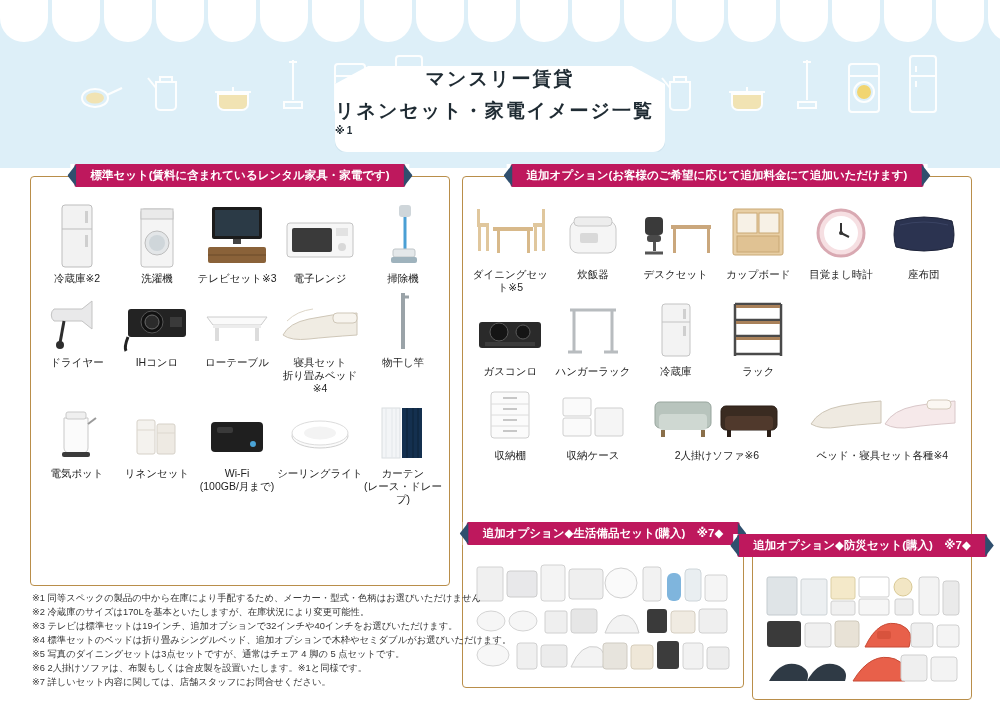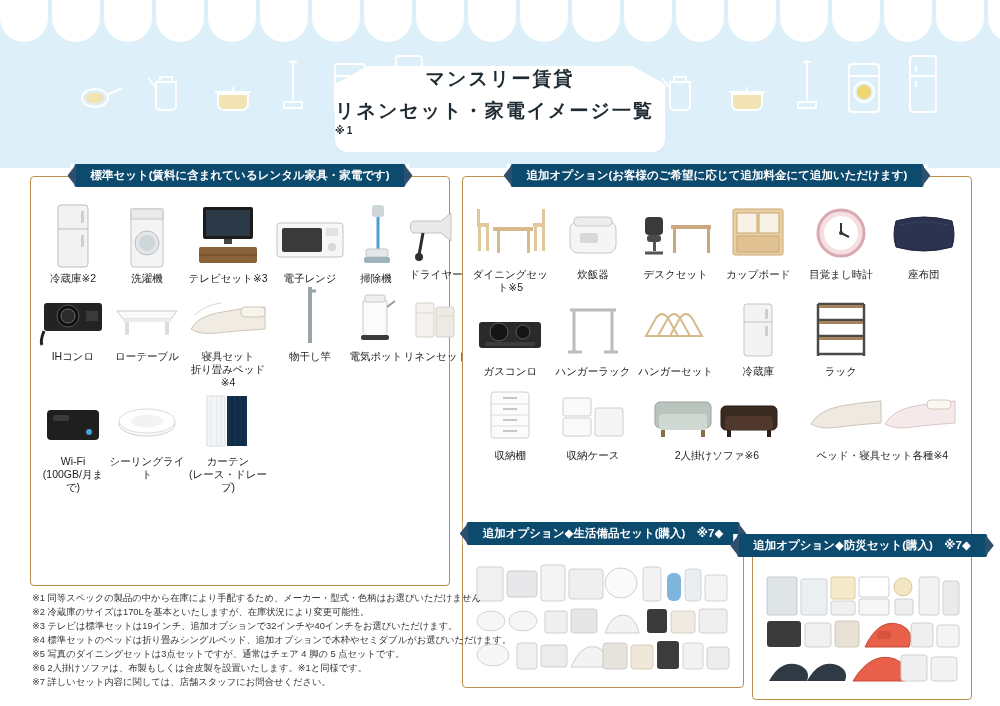--- a/index.html
+++ b/index.html
@@ -51,21 +51,21 @@
 
   
   .panel{
     position:absolute;border:1px solid #b98e4a;border-radius:4px;background:#fff;
   }
   .panel-title{
     position:absolute;top:-13px;left:50%;transform:translateX(-50%);
     background:#ffffff;padding:0 4px;
   }
   .ribbon{
-    display:inline-block;background:#0c4a6e;color:#fff;font-size:11.5px;font-weight:700;
+    display:inline-block;background:#be185d;color:#fff;font-size:11.5px;font-weight:700;
     padding:4px 16px;border-radius:2px;white-space:nowrap;position:relative;
   }
   .ribbon:before,.ribbon:after{
     content:"";position:absolute;top:0;width:9px;height:100%;background:#2f4f6e;
   }
   .ribbon:before{left:-7px;clip-path:polygon(100% 0,100% 100%,0 50%);}
   .ribbon:after{right:-7px;clip-path:polygon(0 0,0 100%,100% 50%);}
 
   
   #panel-standard{left:30px;top:176px;width:418px;height:408px;}
@@ -257,21 +257,21 @@
         <span>リネンセット・家電イメージ一覧</span><sup>※1</sup>
       </div>
     </div>
   </div>
 
   <div class="panel" id="panel-standard">
     <div class="panel-title">
       <span class="ribbon">標準セット(賃料に含まれているレンタル家具・家電です)</span>
     </div>
 
-    <div class="grid" style="grid-template-columns:repeat(6,1fr);">
+    <div class="grid" style="grid-template-columns:repeat(5,1fr);row-gap:6px;">
 
       <div class="cell">
         <div class="thumb">
           <svg width="52" height="66" viewBox="0 0 52 66">
               <rect x="11" y="2" width="30" height="62" rx="3" fill="#f2f2f2" stroke="#bdbdbd"></rect>
               <path d="M11 26 h30" stroke="#bdbdbd"></path>
               <rect x="34" y="8" width="3" height="12" fill="#cfcfcf"></rect>
               <rect x="34" y="32" width="3" height="12" fill="#cfcfcf"></rect>
             </svg>
         </div>
@@ -528,32 +528,20 @@
       </div>
       <div class="cell">
         <div class="thumb">
           <svg width="66" height="62" viewBox="0 0 66 62">
               <path d="M10 10 h46" stroke="#b8bcbf" stroke-width="3"></path>
               <path d="M14 10 v42 M52 10 v42" stroke="#b8bcbf" stroke-width="3"></path>
               <path d="M8 52 h14 M44 52 h14" stroke="#b8bcbf" stroke-width="3"></path>
             </svg>
         </div>
         <div class="cap">ハンガーラック</div>
-      </div>
-      <div class="cell">
-        <div class="thumb">
-          <svg width="72" height="62" viewBox="0 0 72 62">
-              <g fill="none" stroke="#d7b98e" stroke-width="2">
-            <path d="M16 18 q6 -8 12 0 l10 18 H6 z"></path>
-                <path d="M28 18 q6 -8 12 0 l10 18 H18 z"></path>
-                <path d="M40 18 q6 -8 12 0 l10 18 H30 z"></path>
-              </g>
-            </svg>
-        </div>
-        <div class="cap">ハンガーセット</div>
       </div>
       <div class="cell">
         <div class="thumb">
           <svg width="48" height="62" viewBox="0 0 48 62">
               <rect x="10" y="4" width="28" height="52" rx="3" fill="#f3f3f3" stroke="#c3c3c3"></rect>
               <path d="M10 22 h28" stroke="#c3c3c3"></path>
               <rect x="31" y="9" width="3" height="10" fill="#cfcfcf"></rect>
               <rect x="31" y="26" width="3" height="10" fill="#cfcfcf"></rect>
             </svg>
         </div>

